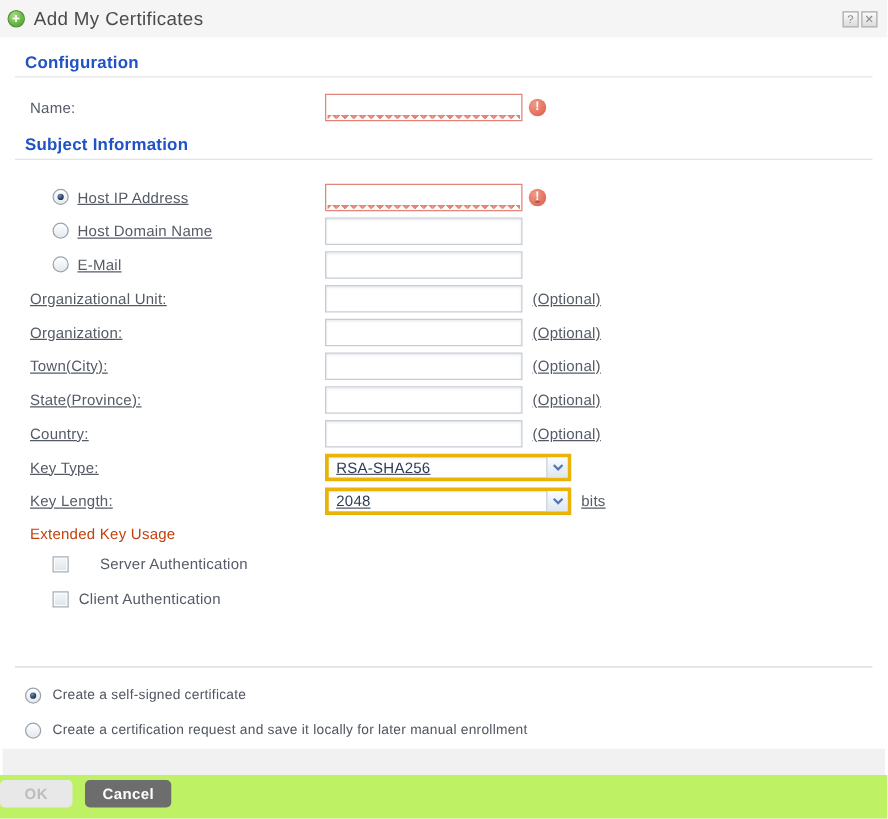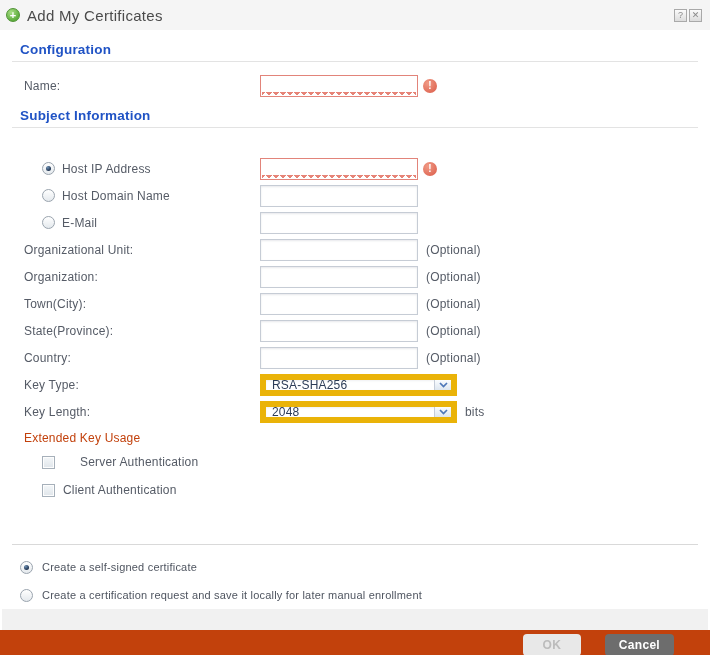--- a/index.html
+++ b/index.html
@@ -40,21 +40,21 @@
   .section-h {
     font-size:13.5px; font-weight:bold; color:#2053c5;
     padding:12px 0 4px 8px; border-bottom:1px solid #e3e3e3;
   }
   .section-h.subject { padding-top:9px; }
 
   .row { display:flex; align-items:center; height:27px; flex:0 0 27px; }
   .row .label { width:248px; flex:0 0 248px; padding-left:12px; }
   .radio-cell { display:flex; align-items:center; gap:7px; padding-left:30px !important; }
   .name-row { margin-top:10px; }
-  .group { margin-top:27px; }
+  .group { margin-top:16px;text-decoration:underline; }
 
   .text-input {
     width:158px; height:22px; flex:0 0 158px;
     border:1px solid #c6ccd5;
     box-shadow:inset 0 1px 2px rgba(120,130,145,.18);
     font-family:"Liberation Sans", sans-serif; font-size:12px; color:#2c3c57;
     padding:0 5px; background:#fff;
   }
   .err-wrap {
     width:158px; height:22px; flex:0 0 158px; position:relative;
@@ -92,21 +92,21 @@
   }
   .checkbox {
     width:13px; height:13px; flex:0 0 auto;
     border:1px solid #a6b0ba; background:linear-gradient(#f4f7f9,#dfe5ea);
     box-shadow:inset 0 0 0 1px #fdfdfd; cursor:pointer;
   }
 
   
   .dropdown {
     width:197px; height:22px; flex:0 0 197px;
-    border:6px solid #eab308; background:#fff;
+    border:3px solid #eab308; background:#fff;
     display:flex; align-items:center; cursor:pointer;
     box-shadow:inset 0 1px 2px rgba(120,130,145,.12);
   }
   .dropdown .dd-value { flex:1 1 auto; padding:0 6px; color:#2c3c57; }
   .dd-btn {
     width:17px; height:100%; flex:0 0 17px;
     border-left:1px solid #c5ccd8;
     background:linear-gradient(#fafcfe,#dde6ef);
     display:flex; align-items:center; justify-content:center;
   }
@@ -117,23 +117,23 @@
 
   .divider { border:none; border-top:1px solid #d9d9d9; margin-top:40px; }
   .opt-row { height:28px; flex:0 0 28px; display:flex; align-items:center; gap:9px; padding-left:8px; color:#4f5560; }
   .opt-group { margin-top:8px; }
   .opt-row .opt-label { font-size:11px; }
 
   .gray-band { margin-top:auto; height:21px; flex:0 0 21px; background:#f1f1f1; margin-left:-10px; margin-right:-10px; }
 
   
   .footer {
-    flex:0 0 35px; height:35px; background:#c2410c;
-    display:flex; align-items:center; justify-content:flex-end;
-    padding:0 36px 6px 0; gap:24px;
+    flex:0 0 35px; height:35px; background:#bef264;
+    display:flex; align-items:center; justify-content:flex-start;
+    padding:0 36px 6px 0; gap:10px;
   }
   .btn {
     min-width:58px; height:22px; border:none; border-radius:4px;
     font-family:"Liberation Sans", sans-serif; font-size:12px; font-weight:bold;
     padding:0 14px; letter-spacing:.3px;
   }
   .btn.ok { background:#e8e8e8; color:#bcbcbc; cursor:default; }
   .btn.cancel { background:#6d6d6d; color:#ffffff; cursor:pointer; }
 </style>
 </head>

